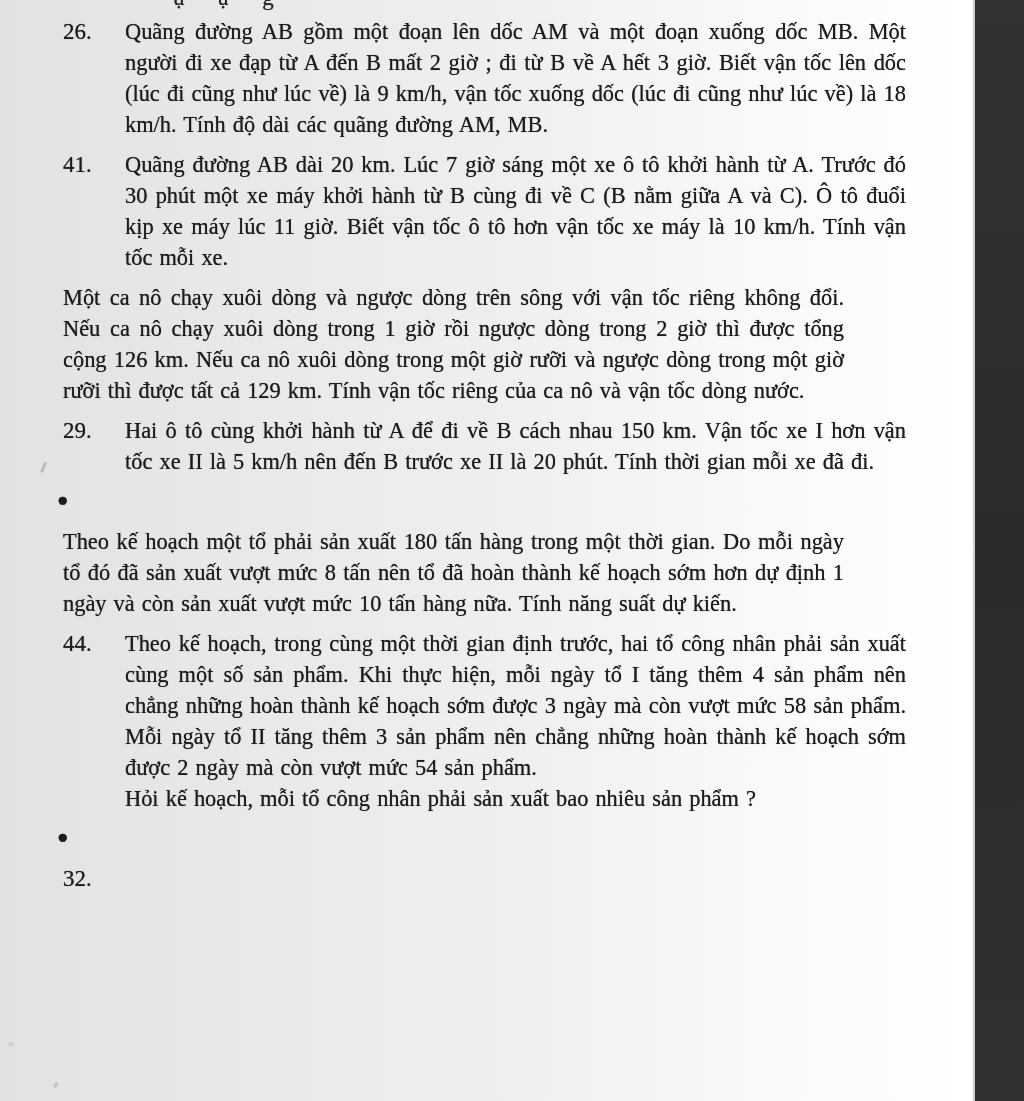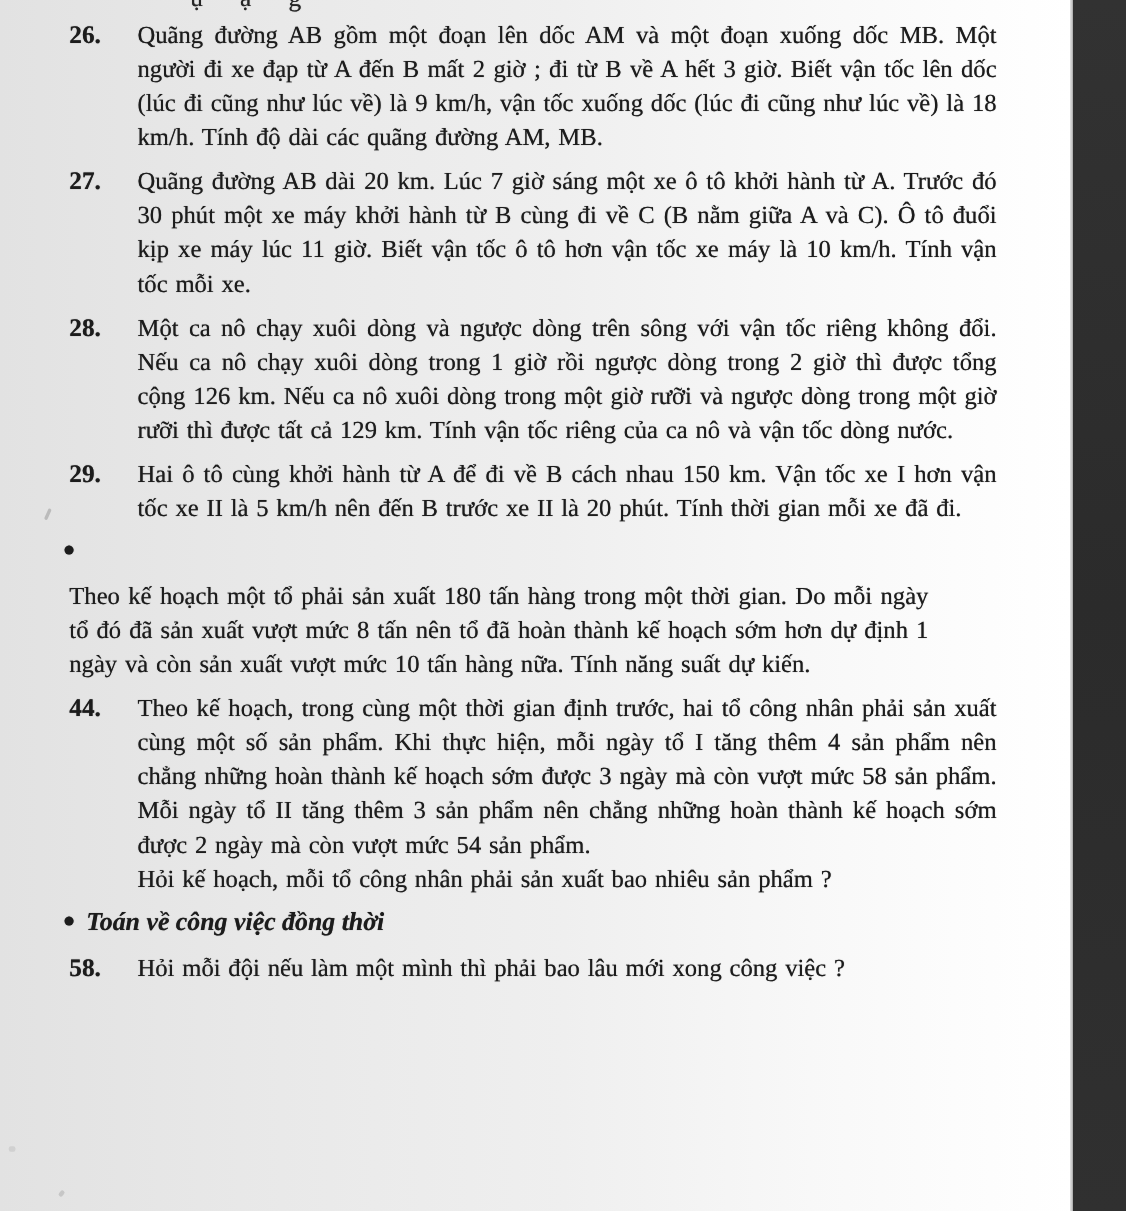--- a/index.html
+++ b/index.html
@@ -60,21 +60,21 @@
     letter-spacing: 14px;
     color: #262626;
   }
 
   .problem {
     display: flex;
     margin-bottom: 9px;
   }
   .problem .num {
     flex: 0 0 62px;
-    font-weight: bold;
+    font-weight: normal;
     font-size: 23px;
     line-height: 31px;
   }
   .problem .body { width: 781px; }
   .problem p {
     font-size: 22.4px;
     line-height: 31px;
     text-align: justify;
     word-spacing: 1.5px;
   }
@@ -112,28 +112,27 @@
   </div>
 
   <div class="problem">
     <span class="num">26.</span>
     <div class="body">
       <p>Quãng đường AB gồm một đoạn lên dốc AM và một đoạn xuống dốc MB. Một người đi xe đạp từ A đến B mất 2 giờ ; đi từ B về A hết 3 giờ. Biết vận tốc lên dốc (lúc đi cũng như lúc về) là 9 km/h, vận tốc xuống dốc (lúc đi cũng như lúc về) là 18 km/h. Tính độ dài các quãng đường AM, MB.</p>
     </div>
   </div>
 
   <div class="problem">
-    <span class="num">27.</span>
+    <span class="num">41.</span>
     <div class="body">
       <p>Quãng đường AB dài 20 km. Lúc 7 giờ sáng một xe ô tô khởi hành từ A. Trước đó 30 phút một xe máy khởi hành từ B cùng đi về C (B nằm giữa A và C). Ô tô đuổi kịp xe máy lúc 11 giờ. Biết vận tốc ô tô hơn vận tốc xe máy là 10 km/h. Tính vận tốc mỗi xe.</p>
     </div>
   </div>
 
   <div class="problem">
-    <span class="num">28.</span>
     <div class="body">
       <p>Một ca nô chạy xuôi dòng và ngược dòng trên sông với vận tốc riêng không đổi. Nếu ca nô chạy xuôi dòng trong 1 giờ rồi ngược dòng trong 2 giờ thì được tổng cộng 126 km. Nếu ca nô xuôi dòng trong một giờ rưỡi và ngược dòng trong một giờ rưỡi thì được tất cả 129 km. Tính vận tốc riêng của ca nô và vận tốc dòng nước.</p>
     </div>
   </div>
 
   <div class="problem">
     <span class="num">29.</span>
     <div class="body">
       <p>Hai ô tô cùng khởi hành từ A để đi về B cách nhau 150 km. Vận tốc xe I hơn vận tốc xe II là 5 km/h nên đến B trước xe II là 20 phút. Tính thời gian mỗi xe đã đi.</p>
     </div>
@@ -152,23 +151,21 @@
   <div class="problem">
     <span class="num">44.</span>
     <div class="body">
       <p>Theo kế hoạch, trong cùng một thời gian định trước, hai tổ công nhân phải sản xuất cùng một số sản phẩm. Khi thực hiện, mỗi ngày tổ I tăng thêm 4 sản phẩm nên chẳng những hoàn thành kế hoạch sớm được 3 ngày mà còn vượt mức 58 sản phẩm. Mỗi ngày tổ II tăng thêm 3 sản phẩm nên chẳng những hoàn thành kế hoạch sớm được 2 ngày mà còn vượt mức 54 sản phẩm.</p>
       <p class="question">Hỏi kế hoạch, mỗi tổ công nhân phải sản xuất bao nhiêu sản phẩm ?</p>
     </div>
   </div>
 
   <div class="section-heading">
     <span class="bullet">●</span>
-    <span class="heading-text">Toán về công việc đồng thời</span>
   </div>
 
   <div class="problem">
-    <span class="num">58.</span>
+    <span class="num">32.</span>
     <div class="body">
-      <p class="question">Hỏi mỗi đội nếu làm một mình thì phải bao lâu mới xong công việc ?</p>
     </div>
   </div>
 
 </div>
 
 </body></html>

